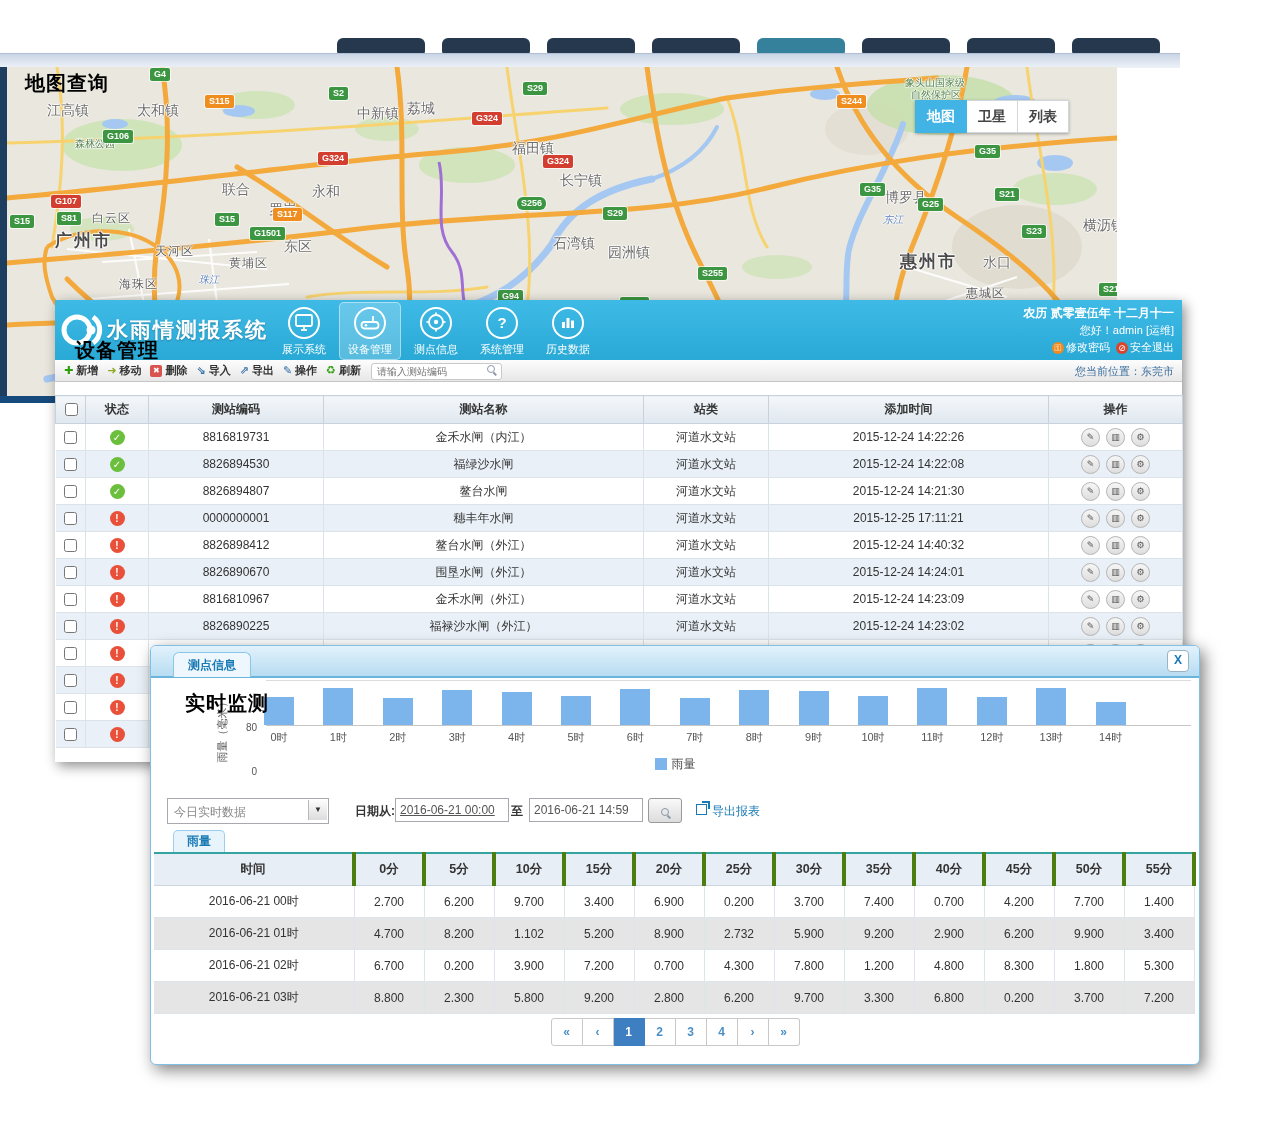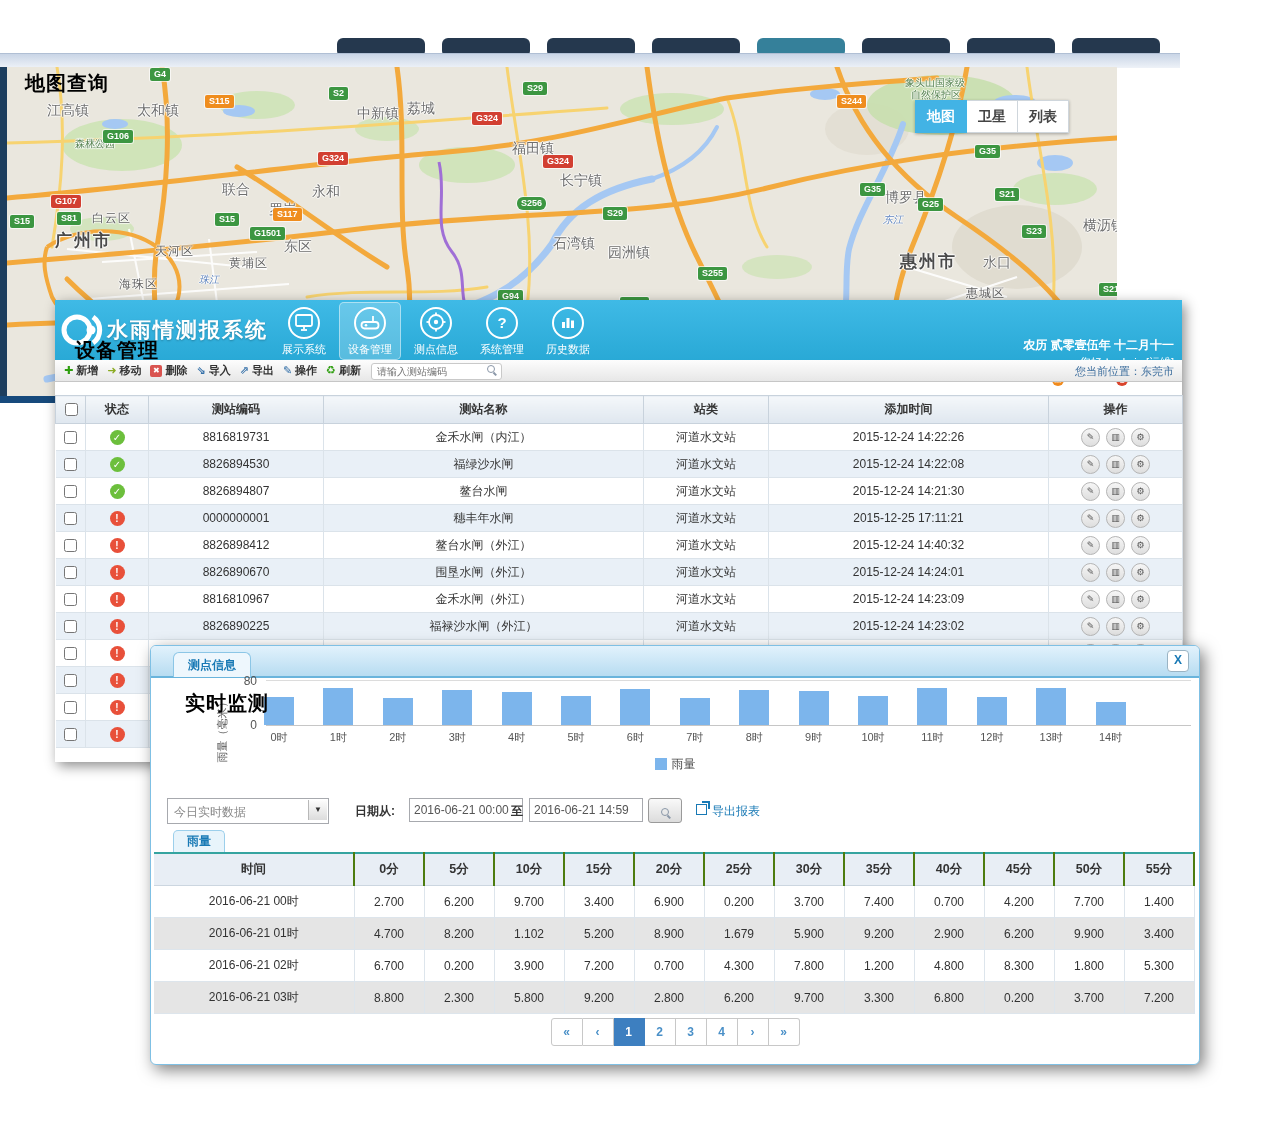--- a/index.html
+++ b/index.html
@@ -49,21 +49,21 @@
   #app-logo{position:absolute;left:2px;top:7px;width:46px;height:46px;}
   #app-title{position:absolute;left:52px;top:16px;color:#fff;font-size:21px;font-weight:bold;
     letter-spacing:2px;text-shadow:0 1px 2px rgba(0,0,0,.25);}
   #app-nav{position:absolute;left:218px;top:2px;display:flex;gap:4px;}
   .nav-item{width:62px;height:56px;text-align:center;border-radius:5px;padding-top:2px;cursor:pointer;}
   .nav-item.active{background:rgba(255,255,255,.22);box-shadow:inset 0 0 0 1px rgba(255,255,255,.45);}
   .nav-ico{width:28px;height:28px;margin:3px auto 0;border:2px solid #fff;border-radius:50%;}
   .nav-ico svg{width:24px;height:24px;margin-top:1px;}
   .nav-lbl{color:#fff;font-size:11px;margin-top:3px;}
   #hdr-right{position:absolute;right:8px;top:5px;text-align:right;color:#fff;font-size:11px;line-height:17px;}
-  #hdr-lunar{font-size:12px;font-weight:bold;margin-top:32px;}
+  #hdr-lunar{font-size:12px;font-weight:bold;}
   .hdr-ico{display:inline-block;width:12px;height:12px;border-radius:50%;font-size:9px;line-height:12px;
     text-align:center;color:#fff;margin:0 2px -2px 6px;}
   .hdr-ico.key{background:#f08a1d;}
   .hdr-ico.out{background:#d9442c;}
   #app-toolbar{position:absolute;left:0;top:60px;width:100%;height:21px;
     background:linear-gradient(#fdfdfd,#e7e7e7);border-bottom:1px solid #c6c6c6;display:flex;align-items:center;}
   .tb-btn{display:flex;align-items:center;font-size:11px;font-weight:bold;color:#333;margin-left:9px;cursor:pointer;}
   .tb-ico{font-size:11px;margin-right:3px;line-height:13px;}
   .tb-ico.boxed{background:#d9534f;color:#fff;border-radius:2px;font-size:8px;width:12px;height:12px;
     text-align:center;line-height:12px;}
@@ -95,21 +95,21 @@
   #rw-titlebar{position:absolute;left:0;top:0;width:100%;height:30px;border-radius:5px 5px 0 0;
     background:linear-gradient(#e2f2fc,#b7dcf1);border-bottom:2px solid #69b4dc;}
   #rw-tab{position:absolute;left:22px;top:6px;width:76px;height:24px;background:#eef7fd;
     border:1px solid #8cc6e6;border-bottom:none;border-radius:6px 6px 0 0;color:#1879b5;
     font-size:12px;font-weight:bold;text-align:center;line-height:24px;cursor:pointer;}
   #rw-close{position:absolute;right:10px;top:4px;width:20px;height:20px;background:#fff;border:1px solid #9ab4c4;
     border-radius:4px;color:#1879b5;font-size:12px;font-weight:bold;text-align:center;line-height:19px;cursor:pointer;}
   #chart-area{position:absolute;left:0;top:30px;width:100%;height:90px;}
   #chart-ytitle{position:absolute;left:38px;top:46px;font-size:11px;color:#555;transform:rotate(-90deg);
     transform-origin:center;white-space:nowrap;}
-  .ytick{position:absolute;width:24px;text-align:right;font-size:12px;color:#555;}
+  .ytick{position:absolute;width:24px;text-align:right;font-size:10px;color:#555;margin-top:48px;}
   #ytick-max{left:82px;top:-2px;}
   #ytick-min{left:82px;top:42px;}
   #chart-grid-top{position:absolute;left:115px;top:4px;width:925px;height:1px;background:#dcdcdc;}
   #chart-base{position:absolute;left:115px;top:49px;width:925px;height:1px;background:#c6c6c6;}
   #chart-plot{position:absolute;left:0;top:4px;width:100%;height:45px;}
   .bar{position:absolute;bottom:0;width:30px;}
   .xlabels{position:absolute;left:0;top:54px;width:100%;height:14px;}
   .xlab{position:absolute;font-size:11px;color:#555;width:40px;text-align:center;}
   #legend{position:absolute;left:0;top:110px;width:100%;text-align:center;font-size:12px;color:#444;}
   #legend .sq{display:inline-block;width:12px;height:12px;vertical-align:-2px;margin-right:5px;}
@@ -118,34 +118,34 @@
   #flt-select{position:absolute;left:16px;top:0;width:160px;height:24px;border:1px solid #a7a9ae;background:#fff;cursor:pointer;}
   #flt-select .val{position:absolute;left:6px;top:5px;color:#888;}
   #flt-select .arrow{position:absolute;right:1px;top:1px;width:18px;height:20px;
     background:linear-gradient(#fdfdfd,#dcdcdc);border-left:1px solid #b8b8b8;text-align:center;
     font-size:8px;line-height:20px;color:#333;}
   .flt-label{position:absolute;top:5px;font-weight:bold;}
   #flt-from-label{left:204px;}
   #flt-to-label{left:360px;}
   .flt-input{position:absolute;top:0;width:104px;height:22px;border:1px solid #a7a9ae;font-size:12px;
     color:#555;padding:0 4px;outline:none;font-family:inherit;}
-  #flt-from{left:258px;}
+  #flt-from{left:244px;text-decoration:underline;}
   #flt-to{left:378px;}
   #flt-search{position:absolute;left:497px;top:0;width:34px;height:25px;background:linear-gradient(#f9f9f9,#dcdcdc);
     border:1px solid #9a9a9a;border-radius:3px;cursor:pointer;text-align:center;padding-top:6px;box-sizing:border-box;}
   #flt-export{position:absolute;left:545px;top:5px;color:#1879b5;cursor:pointer;}
   .exp-ico{display:inline-block;width:9px;height:9px;border:1.5px solid #1879b5;position:relative;margin-right:5px;}
   .exp-ico::after{content:'';position:absolute;right:-4px;top:-4px;width:6px;height:6px;
     border-top:2px solid #1879b5;border-right:2px solid #1879b5;}
   #sub-tab{position:absolute;left:22px;top:184px;width:50px;height:21px;background:#e8f4fb;
     border:1px solid #9ccfeb;border-bottom:none;border-radius:5px 5px 0 0;color:#1879b5;font-size:12px;
     font-weight:bold;text-align:center;line-height:21px;cursor:pointer;}
   table.rain-table{position:absolute;left:3px;top:206px;width:1040px;border-collapse:collapse;table-layout:fixed;
     font-size:12px;color:#333;border-top:2px solid #35a4a0;}
-  .rain-table th{height:29px;background:#e8eef5;border-right:2px solid #4d7c0f;border-bottom:1px solid #ccd6e0;
+  .rain-table th{height:29px;background:#e8eef5;border-right:4px solid #4d7c0f;border-bottom:1px solid #ccd6e0;
     font-size:12.5px;}
   .rain-table td{height:29px;text-align:center;border-right:1px solid #dde5ec;border-bottom:1px solid #dde5ec;}
   .rain-table tr.odd td{background:#fff;}
   .rain-table tr.even td{background:#e5e5e5;}
   #pager{position:absolute;left:0;top:372px;width:100%;display:flex;justify-content:center;gap:0;}
   .pg-btn{min-width:26px;height:26px;border:1px solid #c8c8c8;border-left:none;background:#fff;color:#4a90c8;
     font-size:12px;font-weight:bold;text-align:center;line-height:26px;cursor:pointer;padding:0 2px;}
   .pg-btn:first-child{border-left:1px solid #c8c8c8;border-radius:3px 0 0 3px;}
   .pg-btn:last-child{border-radius:0 3px 3px 0;}
   .pg-btn.active{background:#3d7fc0;border-color:#3d7fc0;color:#fff;}
@@ -635,21 +635,21 @@
           <td>7.700</td>
           <td>1.400</td>
         </tr>
         <tr class="even">
           <td>2016-06-21 01时</td>
           <td>4.700</td>
           <td>8.200</td>
           <td>1.102</td>
           <td>5.200</td>
           <td>8.900</td>
-          <td>1.679</td>
+          <td>2.732</td>
           <td>5.900</td>
           <td>9.200</td>
           <td>2.900</td>
           <td>6.200</td>
           <td>9.900</td>
           <td>3.400</td>
         </tr>
         <tr class="odd">
           <td>2016-06-21 02时</td>
           <td>6.700</td>

